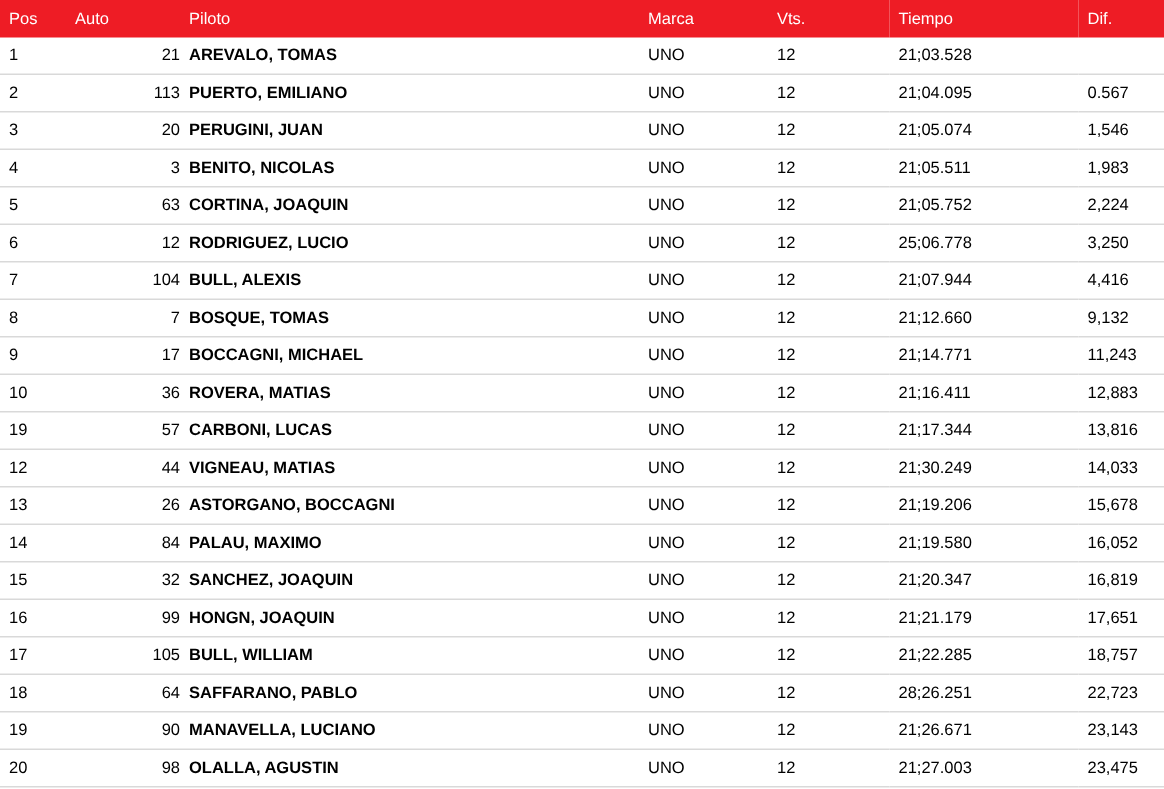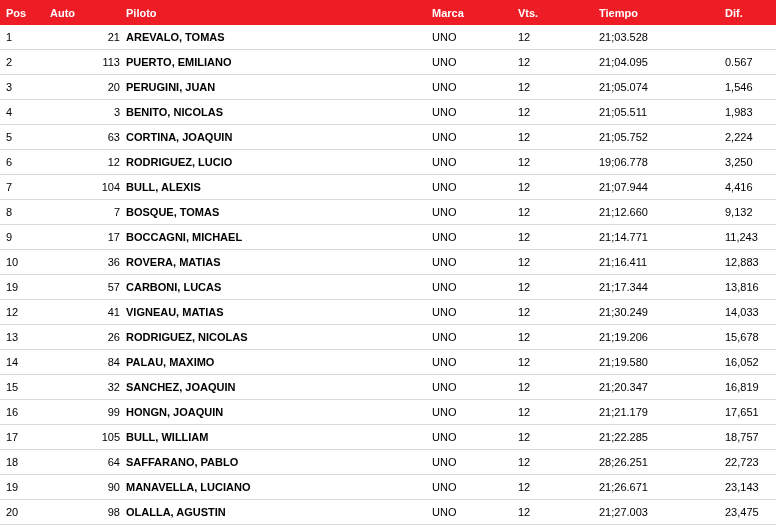--- a/index.html
+++ b/index.html
@@ -16,21 +16,21 @@
   }
   table.results {
     width: 776px;
     border-collapse: collapse;
     table-layout: fixed;
     font-size: 11px;
   }
   table.results thead th {
     background: #ee1c25;
     color: #ffffff;
-    font-weight: bold;
+    font-weight: normal;
     font-size: 11px;
     text-align: left;
     padding: 5px 0 5px 6px;
     height: 15px;
     vertical-align: middle;
     border: none;
     margin-left: 16px;
   }
   table.results tbody td {
     border-bottom: 1px solid #d9d9d9;
@@ -112,21 +112,21 @@
         <td class="vts">12</td>
         <td class="tiempo">21;05.752</td>
         <td class="dif">2,224</td>
       </tr>
       <tr>
         <td class="pos">6</td>
         <td class="auto">12</td>
         <td class="piloto">RODRIGUEZ, LUCIO</td>
         <td class="marca">UNO</td>
         <td class="vts">12</td>
-        <td class="tiempo">19;06.778</td>
+        <td class="tiempo">25;06.778</td>
         <td class="dif">3,250</td>
       </tr>
       <tr>
         <td class="pos">7</td>
         <td class="auto">104</td>
         <td class="piloto">BULL, ALEXIS</td>
         <td class="marca">UNO</td>
         <td class="vts">12</td>
         <td class="tiempo">21;07.944</td>
         <td class="dif">4,416</td>
@@ -162,31 +162,31 @@
         <td class="pos">19</td>
         <td class="auto">57</td>
         <td class="piloto">CARBONI, LUCAS</td>
         <td class="marca">UNO</td>
         <td class="vts">12</td>
         <td class="tiempo">21;17.344</td>
         <td class="dif">13,816</td>
       </tr>
       <tr>
         <td class="pos">12</td>
-        <td class="auto">41</td>
+        <td class="auto">44</td>
         <td class="piloto">VIGNEAU, MATIAS</td>
         <td class="marca">UNO</td>
         <td class="vts">12</td>
         <td class="tiempo">21;30.249</td>
         <td class="dif">14,033</td>
       </tr>
       <tr>
         <td class="pos">13</td>
         <td class="auto">26</td>
-        <td class="piloto">RODRIGUEZ, NICOLAS</td>
+        <td class="piloto">ASTORGANO, BOCCAGNI</td>
         <td class="marca">UNO</td>
         <td class="vts">12</td>
         <td class="tiempo">21;19.206</td>
         <td class="dif">15,678</td>
       </tr>
       <tr>
         <td class="pos">14</td>
         <td class="auto">84</td>
         <td class="piloto">PALAU, MAXIMO</td>
         <td class="marca">UNO</td>

